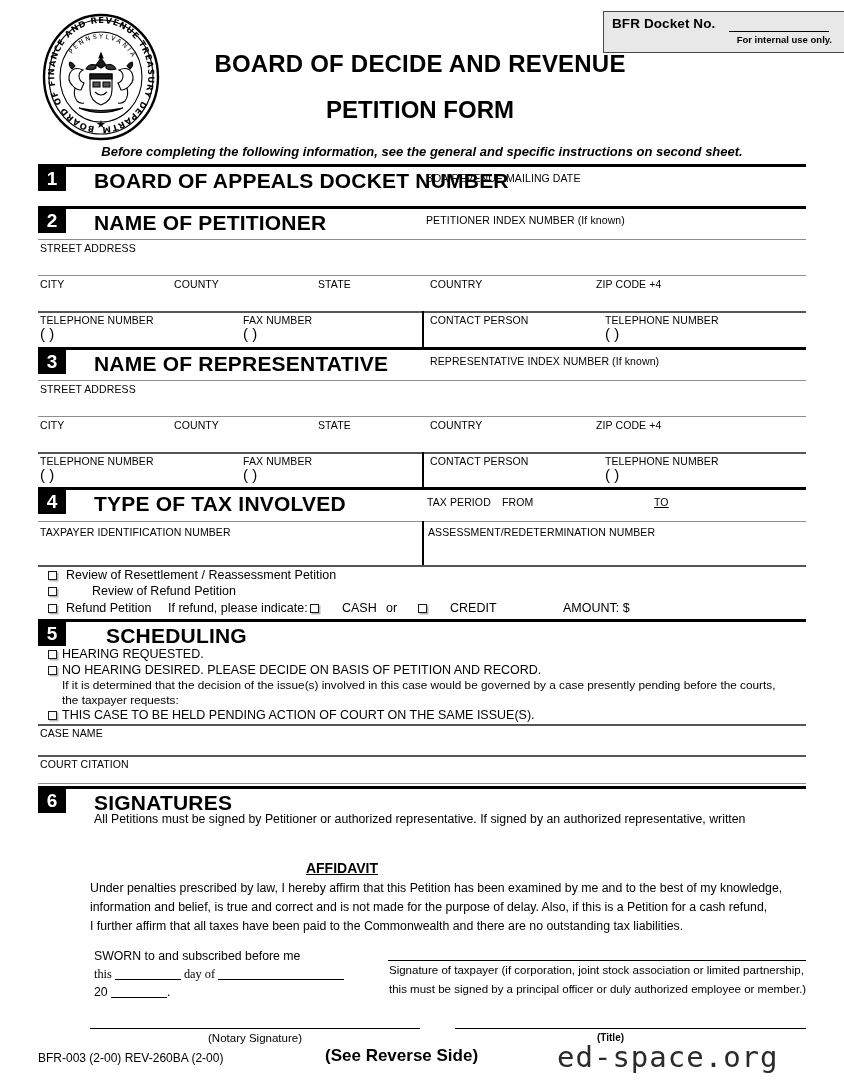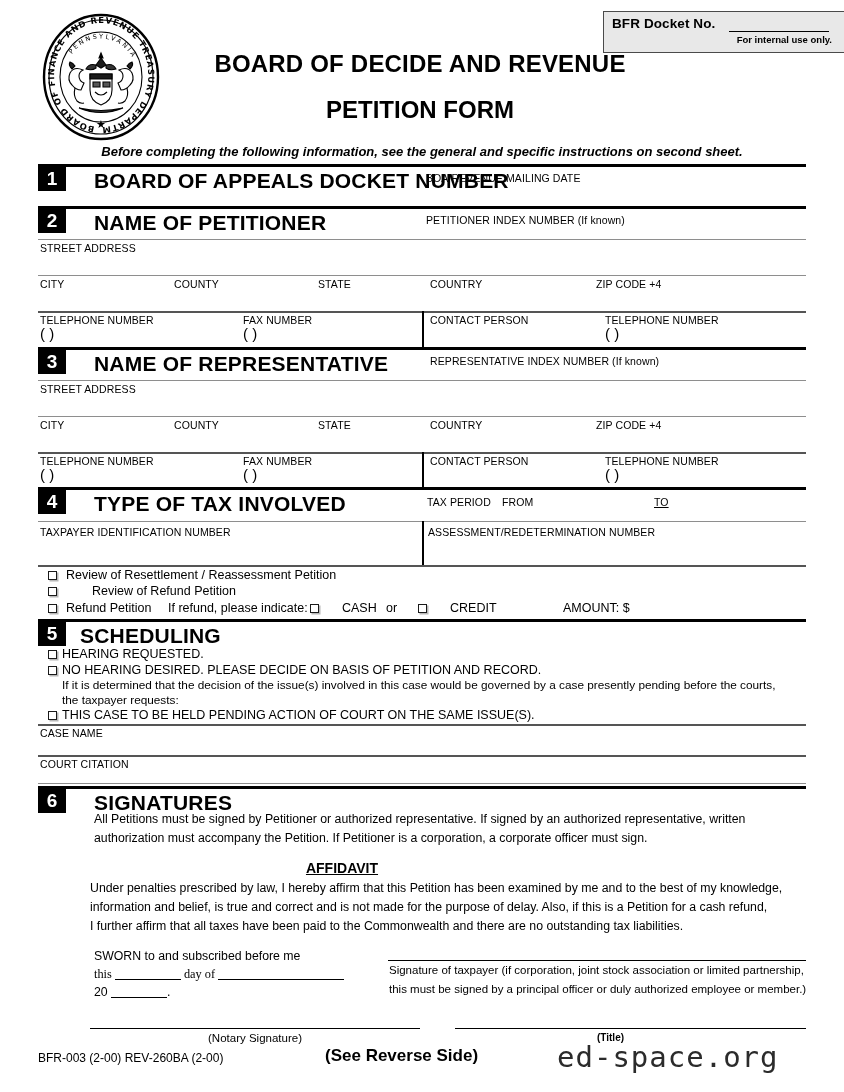--- a/index.html
+++ b/index.html
@@ -364,21 +364,21 @@
   <div class="ctext" style="left:168px; top:601px;">If refund, please indicate:</div>
   <div class="cbox" style="left:310px; top:604px;"></div>
   <div class="ctext" style="left:342px; top:601px;">CASH</div>
   <div class="ctext" style="left:386px; top:601px;">or</div>
   <div class="cbox" style="left:418px; top:604px;"></div>
   <div class="ctext" style="left:450px; top:601px;">CREDIT</div>
   <div class="ctext" style="left:563px; top:601px;">AMOUNT: $</div>
 
   <div class="rule-thick" style="top:619px;"></div>
   <div class="numbox" style="left:38px; top:622px;">5</div>
-  <div class="sechead" style="left:80px; top:624px;">SCHEDULING</div>
+  <div class="sechead" style="left:106px; top:624px;">SCHEDULING</div>
 
   <div class="cbox" style="left:48px; top:650px;"></div>
   <div class="ctext" style="left:62px; top:647px;">HEARING REQUESTED.</div>
 
   <div class="cbox" style="left:48px; top:666px;"></div>
   <div class="ctext" style="left:62px; top:663px;">NO HEARING DESIRED. PLEASE DECIDE ON BASIS OF PETITION AND RECORD.</div>
 
   <div class="ctext" style="left:62px; top:678px; font-size:11.8px;">If it is determined that the decision of the issue(s) involved in this case would be governed by a case presently pending before the courts,</div>
   <div class="ctext" style="left:62px; top:693px; font-size:11.8px;">the taxpayer requests:</div>
 
@@ -389,21 +389,20 @@
   <div class="flabel" style="left:40px; top:727px;">CASE NAME</div>
   <div class="rule-med" style="top:755px;"></div>
   <div class="flabel" style="left:40px; top:758px;">COURT CITATION</div>
   <div class="rule-thin" style="top:783px;"></div>
 
   <div class="rule-thick" style="top:786px;"></div>
   <div class="numbox" style="left:38px; top:789px;">6</div>
   <div class="sechead" style="left:94px; top:791px;">SIGNATURES</div>
 
   <div class="btext" style="left:94px; top:812px;">All Petitions must be signed by Petitioner or authorized representative. If signed by an authorized representative, written</div>
-  <div class="btext" style="left:94px; top:831px;">authorization must accompany the Petition. If Petitioner is a corporation, a corporate officer must sign.</div>
 
   <div class="affidavit">AFFIDAVIT</div>
 
   <div class="btext" style="left:90px; top:881px;">Under penalties prescribed by law, I hereby affirm that this Petition has been examined by me and to the best of my knowledge,</div>
   <div class="btext" style="left:90px; top:900px;">information and belief, is true and correct and is not made for the purpose of delay. Also, if this is a Petition for a cash refund,</div>
   <div class="btext" style="left:90px; top:919px;">I further affirm that all taxes have been paid to the Commonwealth and there are no outstanding tax liabilities.</div>
 
   <div class="btext" style="left:94px; top:949px;">SWORN to and subscribed before me</div>
   <div class="btext" style="left:94px; top:967px;font-family:Liberation Serif, serif;">
     <span>this</span>

